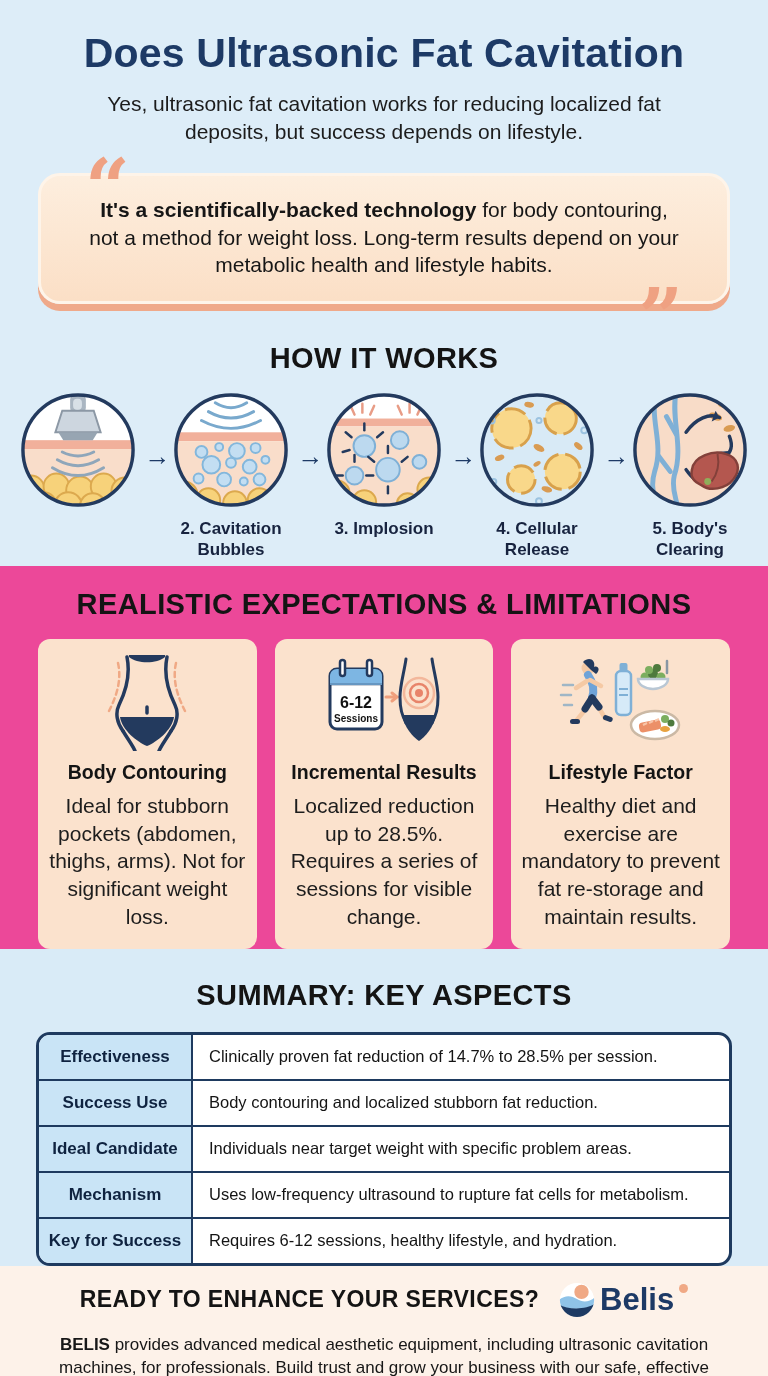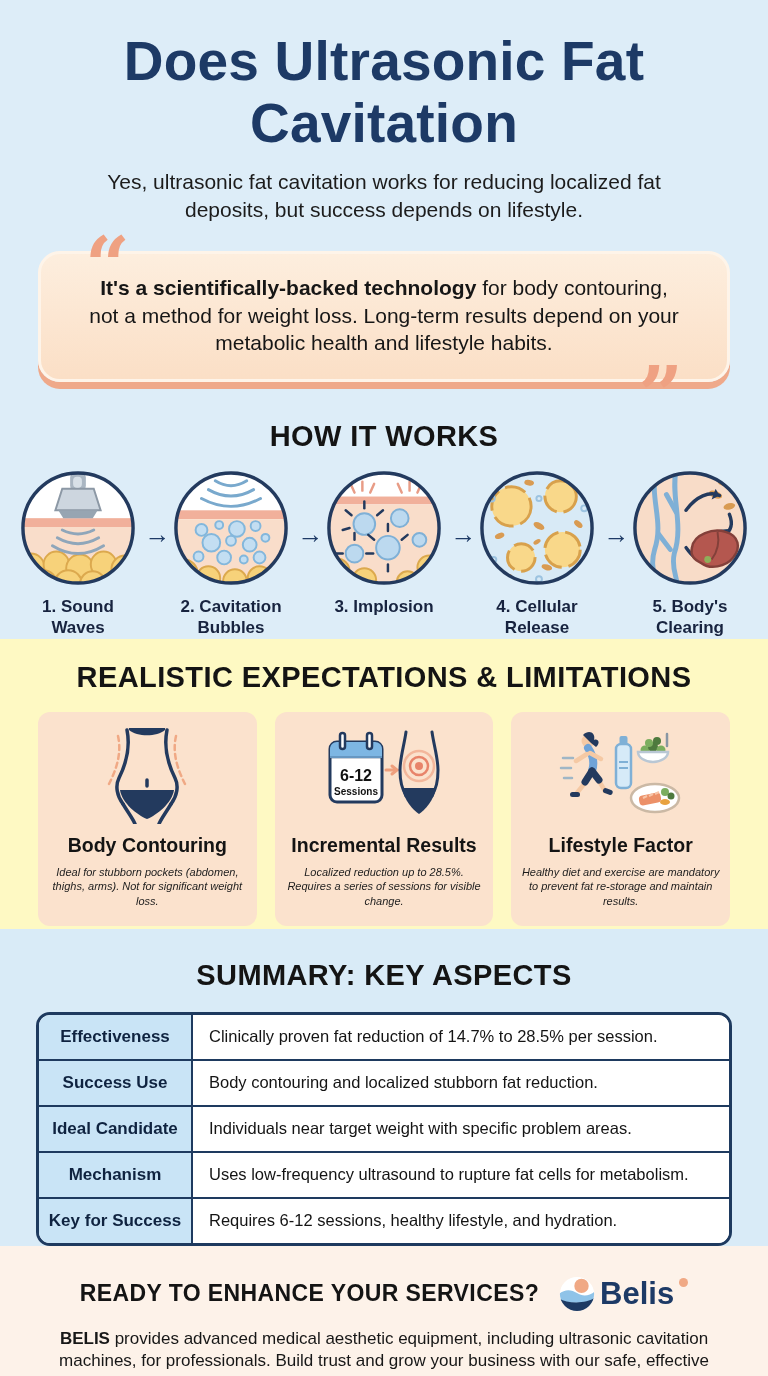--- a/index.html
+++ b/index.html
@@ -4,29 +4,29 @@
 <style>
   * { box-sizing: border-box; margin: 0; padding: 0; }
   html,body { width: 768px; }
   body {
     font-family: "Liberation Sans", sans-serif;
     color: #1b1b1b;
     background: #ddedf8;
   }
   .sec { width: 768px; overflow: hidden; }
   .sec-blue   { background: #ddedf8; min-height: 566px; }
-  .sec-peach  { background: #fef9c3; min-height: 290px; }
+  .sec-peach  { background: #ec4899; min-height: 290px; }
   .sec-blue2  { background: #d9ebf7; min-height: 304px; }
   .sec-footer { background: #fdf2e9; min-height: 216px; padding-bottom: 26px; }
 
   
   .title {
     padding-top: 30px;
     text-align: center;
-    font-size: 55px; line-height: 1.13; font-weight: 800;
+    font-size: 41px; line-height: 1.13; font-weight: 800;
     color: #1d3a66; letter-spacing: .2px;
   }
   .subtitle {
     margin: 14px auto 0; max-width: 620px;
     text-align: center; font-size: 21px; line-height: 1.3; color: #1c1c1c;
   }
   .subtitle b { font-weight: 400; }
 
   
   .quote-box {
@@ -72,42 +72,42 @@
 
   
   .exp-heading { padding-top: 22px; }
   .cards { display: flex; gap: 18px; margin: 18px 38px 0; }
   .card {
     flex: 1; background: #fbe2cd; border-radius: 12px;
     padding: 16px 10px 18px; text-align: center;
   }
   .card svg.cicon { width: 160px; height: 96px; display: block; margin: 0 auto; }
   .card h3 { margin-top: 10px; font-size: 19.5px; font-weight: 800; color: #141414; }
-  .card p  { margin-top: 8px; font-size: 11px; line-height: 1.32; color: #1d1d1d; font-style: italic; }
+  .card p  { margin-top: 8px; font-size: 21px; line-height: 1.32; color: #1d1d1d; }
 
   
   .sum-heading { padding-top: 30px; }
   .table-wrap {
     margin: 20px 36px 0;
     border: 3px solid #1e3a5f; border-radius: 14px;
     overflow: hidden; background: #fff;
   }
   table { width: 100%; border-collapse: collapse; }
   th {
     width: 153px; background: #c9e4f6; color: #0f2340;
     font-size: 17px; font-weight: 800; text-align: center;
     padding: 12px 6px; border-right: 2.5px solid #1e3a5f;
   }
-  td { background: #fff; font-size: 16.5px; color: #141414; padding: 12px 16px; }
+  td { background: #fff; font-size: 16.5px; color: #141414; padding: 12px 16px; border-radius: 14px; }
   tr + tr th, tr + tr td { border-top: 2px solid #1e3a5f; }
 
   
   .cta-row {
     display: flex; justify-content: center; align-items: center;
-    gap: 20px; padding-top: 30px;
+    gap: 20px; padding-top: 16px;
   }
   .cta-row .h2 { font-size: 23px; }
   .brand { display: flex; align-items: flex-start; gap: 5px; }
   .brand svg { width: 36px; height: 36px; }
   .brand-name { font-size: 31px; font-weight: 800; color: #1d3a66; line-height: 36px; }
   .brand-dot { width: 9px; height: 9px; border-radius: 50%; background: #f0a985; margin-top: 2px; }
   .footer-body {
     margin: 16px auto 0; max-width: 690px;
     text-align: center; font-size: 17px; line-height: 1.35; color: #171717;
   }
@@ -158,21 +158,20 @@
               <path d="M39 70 Q60 82 81 70"></path>
               <path d="M34 78 Q60 94 86 78"></path>
           </g>
           <rect x="52" y="4" width="16" height="18" rx="5" fill="#aab6c2"></rect>
           <path d="M44 20 L76 20 L83 42 L37 42 Z" fill="#cdd6df" stroke="#8c98a5" stroke-width="2"></path>
           <path d="M40 42 L80 42 L75 50 L45 50 Z" fill="#97a5b2"></path>
           <rect x="55" y="8" width="9" height="11" rx="4" fill="#d8e0e7"></rect>
         </g>
         <circle cx="60" cy="60" r="56" fill="none" stroke="#233a5e" stroke-width="3.5"></circle>
       </svg>
-      <div class="step-label">1. Sound Waves</div>
     </div>
 
     <span class="step-arrow">→</span>
 
     <div class="step">
       <svg class="circle" viewBox="0 0 120 120">
         <defs>
             <clipPath id="c2">
               <circle cx="60" cy="60" r="56"></circle>
             </clipPath>

